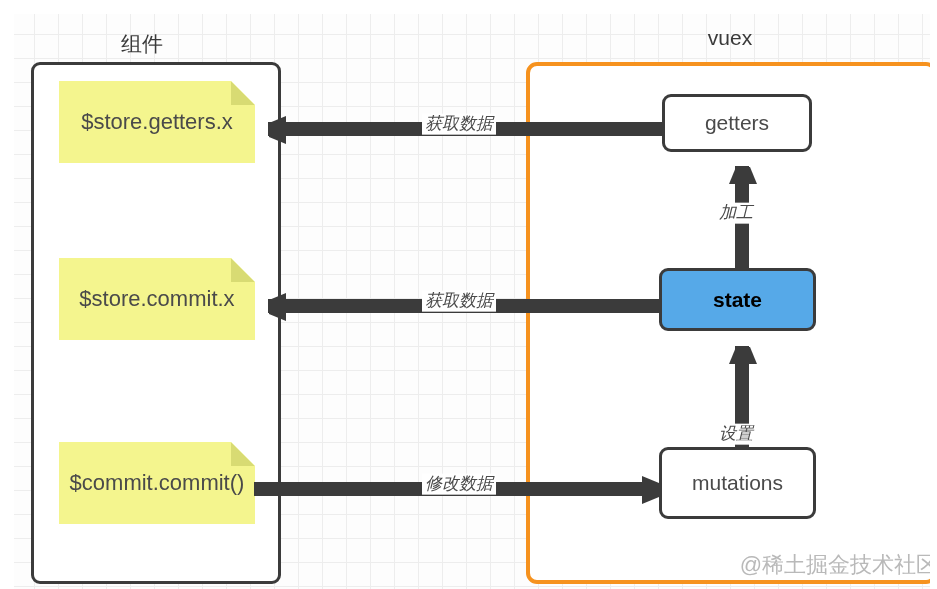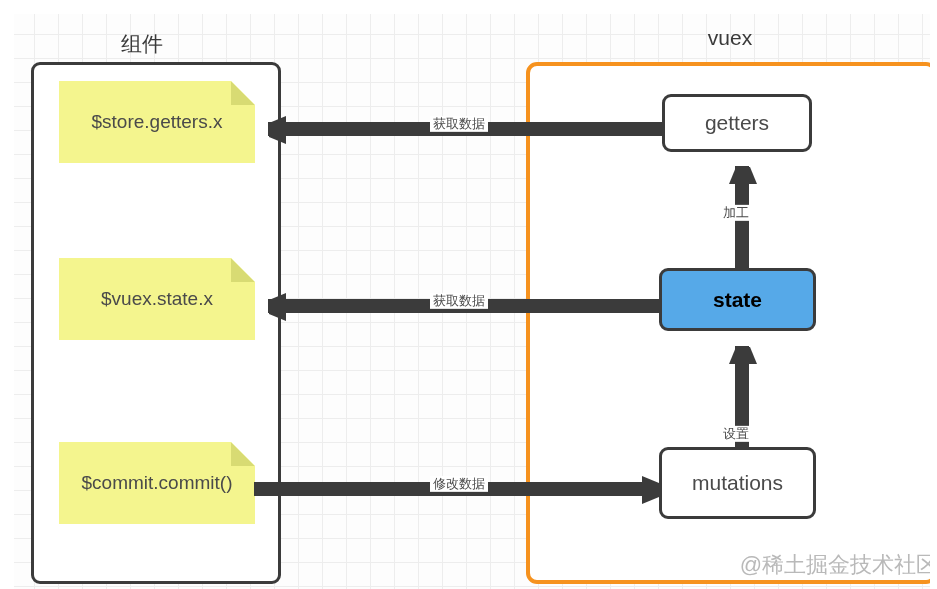--- a/index.html
+++ b/index.html
@@ -42,21 +42,21 @@
     border: 4px solid #f6921e;
     border-radius: 11px;
   }
   .note {
     position: absolute;
     left: 45px;
     width: 196px; height: 82px;
     background: #f4f58e;
     clip-path: polygon(0 0, calc(100% - 24px) 0, 100% 24px, 100% 100%, 0 100%);
     display: flex; align-items: center; justify-content: center;
-    font-size: 19px;
+    font-size: 22px;
     color: #4a4a4a;
   }
   .note .fold {
     position: absolute;
     top: 0; right: 0;
     width: 24px; height: 24px;
     background: #d8db73;
     clip-path: polygon(0 0, 100% 100%, 0 100%);
   }
   .node {
@@ -89,24 +89,25 @@
   .arrow.up {
     border-left: 7px solid transparent;
     border-right: 7px solid transparent;
     border-bottom: 17px solid #3b3b3b;
   }
   .edge-label {
     position: absolute;
     transform: translate(-50%, -50%);
     background: #ffffff;
     padding: 1px 3px;
-    font-size: 13px;
+    font-size: 17px;
     color: #4a4a4a;
     white-space: nowrap;
     line-height: 1.1;
+    font-style: italic;
   }
   .watermark {
     position: absolute;
     right: 6px; bottom: 16px;
     font-size: 22px;
     color: #b9b9b9;
     text-shadow: 0 0 2px #ffffff, 0 0 1px #ffffff;
     white-space: nowrap;
   }
 </style>
@@ -120,21 +121,21 @@
 
   <div class="component-panel"></div>
   <div class="vuex-panel"></div>
 
   <div class="note" style="top:67px;">
     <span class="fold"></span>
     <span>$store.getters.x</span>
   </div>
   <div class="note" style="top:244px;">
     <span class="fold"></span>
-    <span>$vuex.state.x</span>
+    <span>$store.commit.x</span>
   </div>
   <div class="note" style="top:428px;">
     <span class="fold"></span>
     <span>$commit.commit()</span>
   </div>
 
   <div class="node getters">
     <span>getters</span>
   </div>
   <div class="node state">

